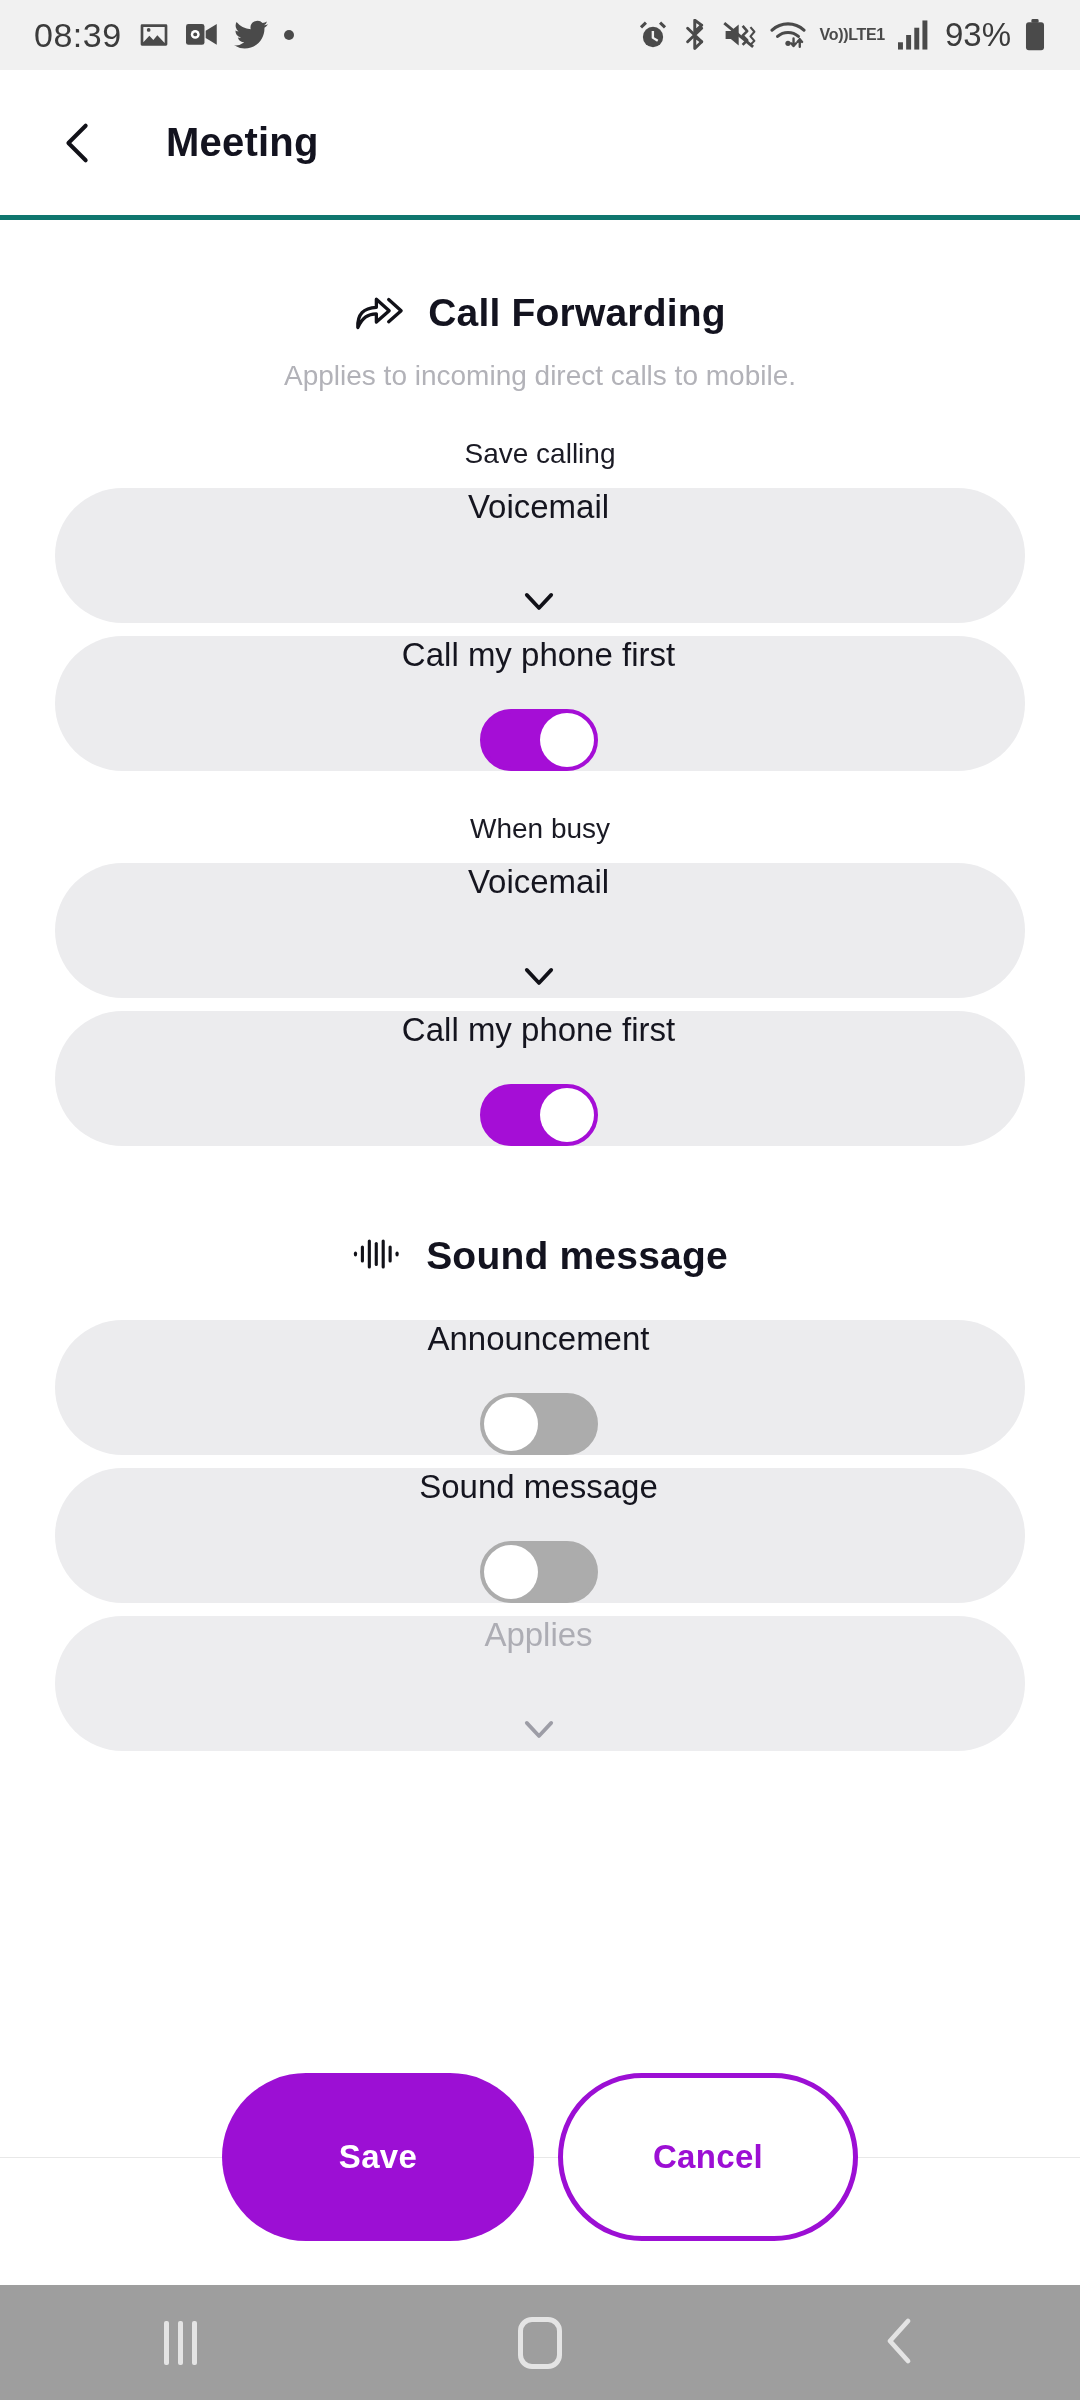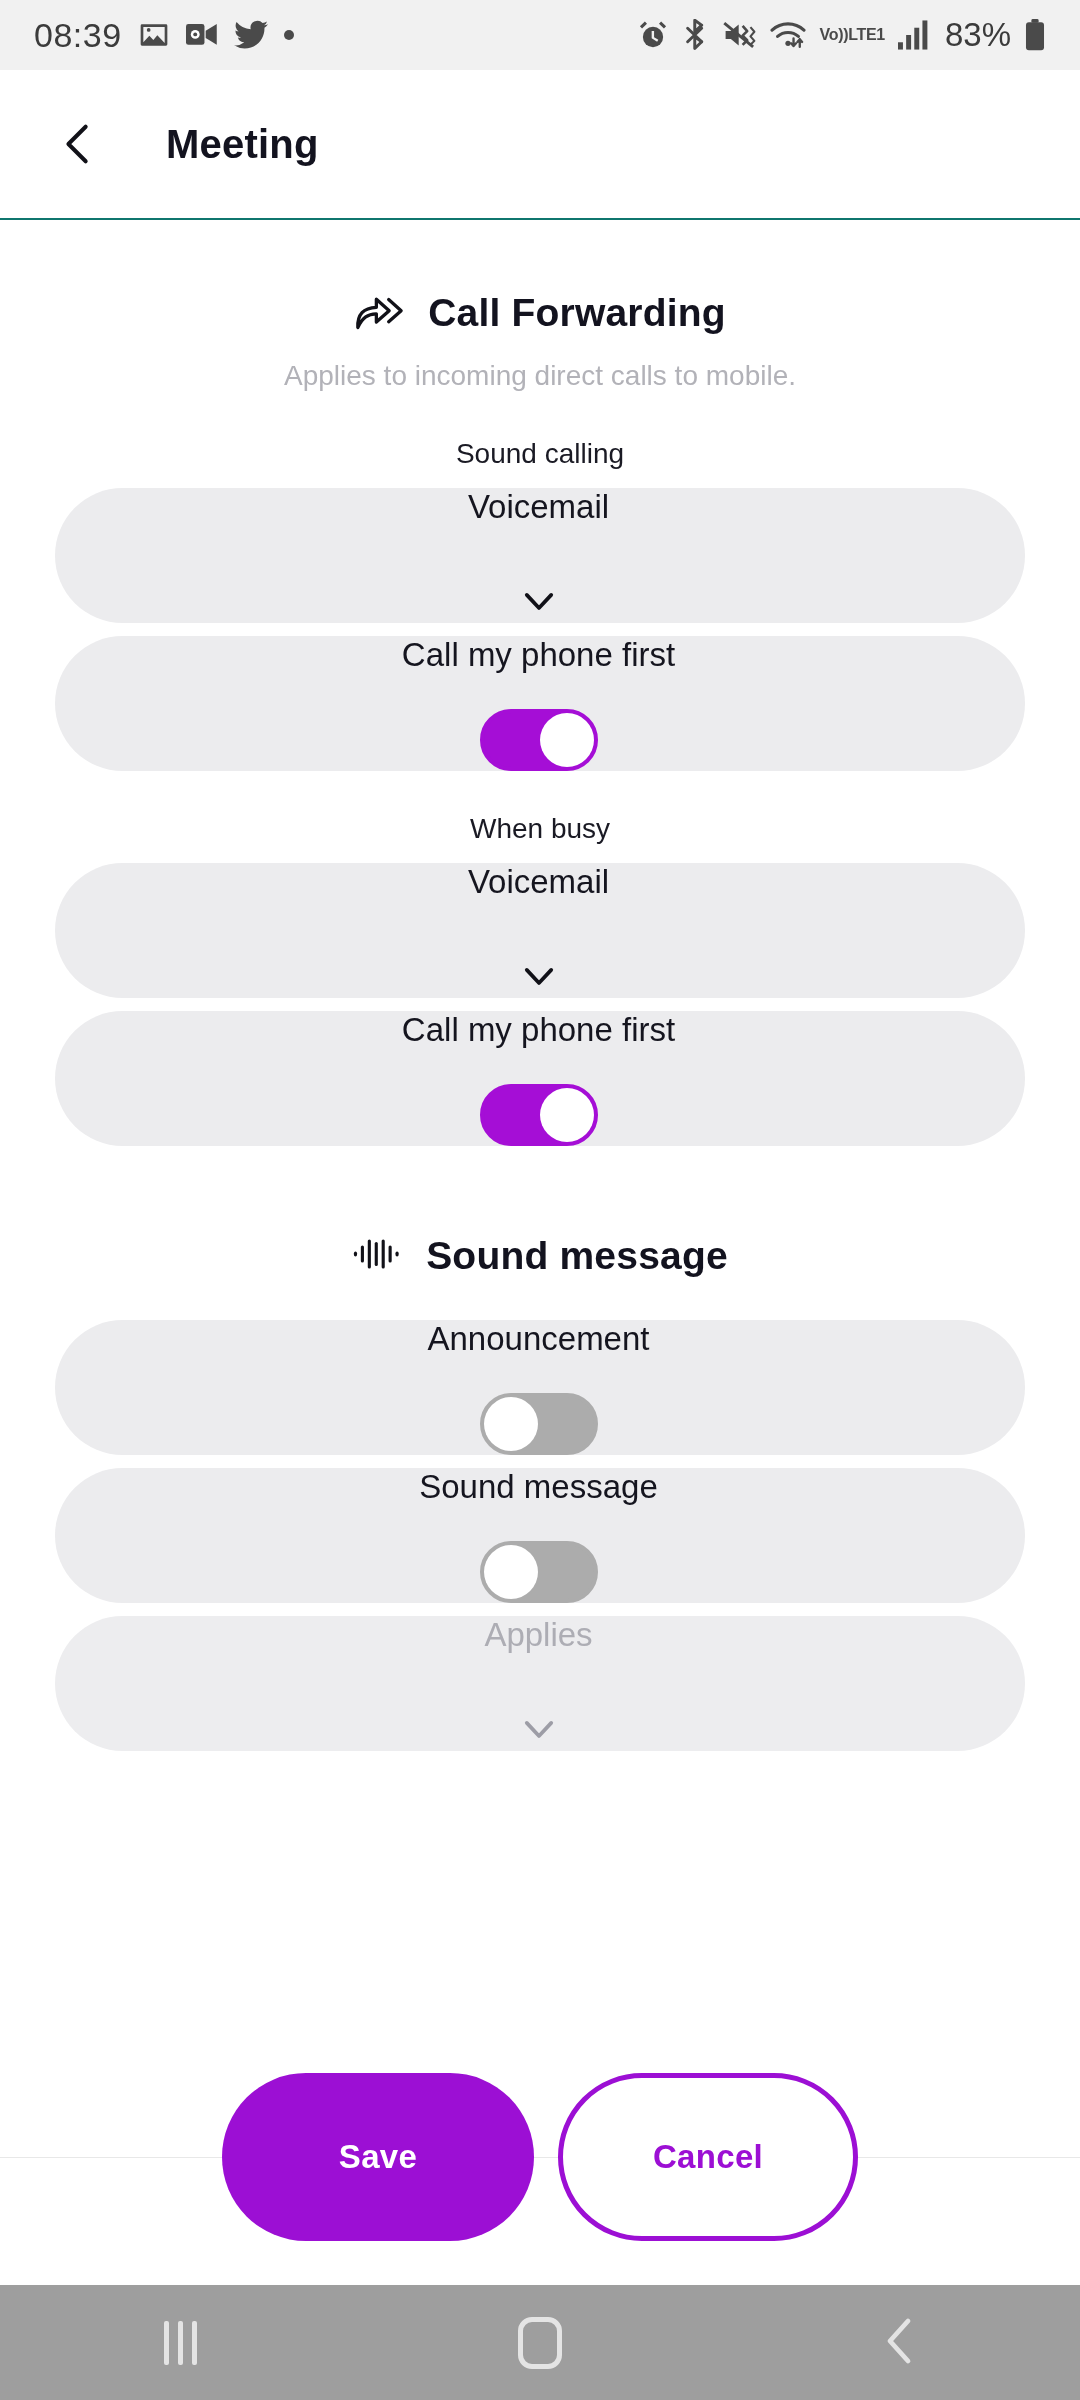--- a/index.html
+++ b/index.html
@@ -28,21 +28,21 @@
   .sb-batt-txt{font-size:33px;color:#3b3b3b;margin-left:2px;letter-spacing:0px;}
   .volte{display:flex;flex-direction:row;align-items:center;line-height:1;color:#4a4a4a;}
   .volte b{font-size:16px;font-weight:700;letter-spacing:-0.3px;}
   .volte s{font-size:16px;font-weight:700;text-decoration:none;letter-spacing:-0.3px;}
 
   
   .appbar{
     position:absolute;top:70px;left:0;width:1080px;height:150px;
     background:#fff;display:flex;align-items:center;
     box-sizing:border-box;padding-left:50px;
-    border-bottom:2px solid #0f766e;
+    border-bottom:5px solid #0f766e;
   }
   .back-chev{width:56px;height:56px;display:flex;align-items:center;justify-content:center;}
   .appbar-title{
     font-size:40px;font-weight:700;color:#13131f;margin-left:60px;letter-spacing:.2px;
   }
 
   
   .content{position:absolute;top:221px;left:0;width:1080px;}
 
   .sec-head{
@@ -177,21 +177,21 @@
         <s>LTE1</s>
       </span>
       <span class="sb-ic">
         <svg width="32" height="30" viewBox="0 0 22 20">
           <rect x="0" y="15" width="3.4" height="5" fill="#4a4a4a"></rect>
           <rect x="5.6" y="10" width="3.4" height="10" fill="#4a4a4a"></rect>
           <rect x="11.2" y="5" width="3.4" height="15" fill="#4a4a4a"></rect>
           <rect x="16.8" y="0" width="3.4" height="20" fill="#4a4a4a"></rect>
         </svg>
       </span>
-      <span class="sb-batt-txt">83%</span>
+      <span class="sb-batt-txt">93%</span>
       <span class="sb-ic">
         <svg width="22" height="32" viewBox="0 0 14 22">
           <rect x="4.5" y="0" width="5" height="2.6" rx="1" fill="#4a4a4a"></rect>
           <rect x="0.8" y="2.2" width="12.4" height="19.3" rx="2" fill="#4a4a4a"></rect>
         </svg>
       </span>
     </div>
   </div>
 
   <div class="appbar">
@@ -209,21 +209,21 @@
       <span>
         <svg width="52" height="44" viewBox="0 0 30 24">
           <path d="M2.2 21.5c-.3-7.5 3.2-11.3 10.7-11.6V5.2l7.4 6.6-7.4 6.6v-4.8c-4.9.2-7.9 1.9-10.7 7.9z" fill="none" stroke="#111118" stroke-width="1.9" stroke-linejoin="round" stroke-linecap="round"></path>
           <path d="M20 5.4 27.2 11.8 20 18.2" fill="none" stroke="#111118" stroke-width="1.9" stroke-linejoin="round" stroke-linecap="round"></path>
         </svg>
       </span>
       <span class="title">Call Forwarding</span>
     </div>
     <div class="sec-sub">Applies to incoming direct calls to mobile.</div>
 
-    <div class="group-label">Sound calling</div>
+    <div class="group-label">Save calling</div>
 
     <div class="row">
       <span class="row-label">Voicemail</span>
       <span class="row-spacer"></span>
       <span class="chev-down">
         <svg width="42" height="42" viewBox="0 0 24 24">
             <path d="M5 8.5 12 16l7-7.5" fill="none" stroke="#111118" stroke-width="2.1" stroke-linecap="round" stroke-linejoin="round"></path>
           </svg>
       </span>
     </div>

